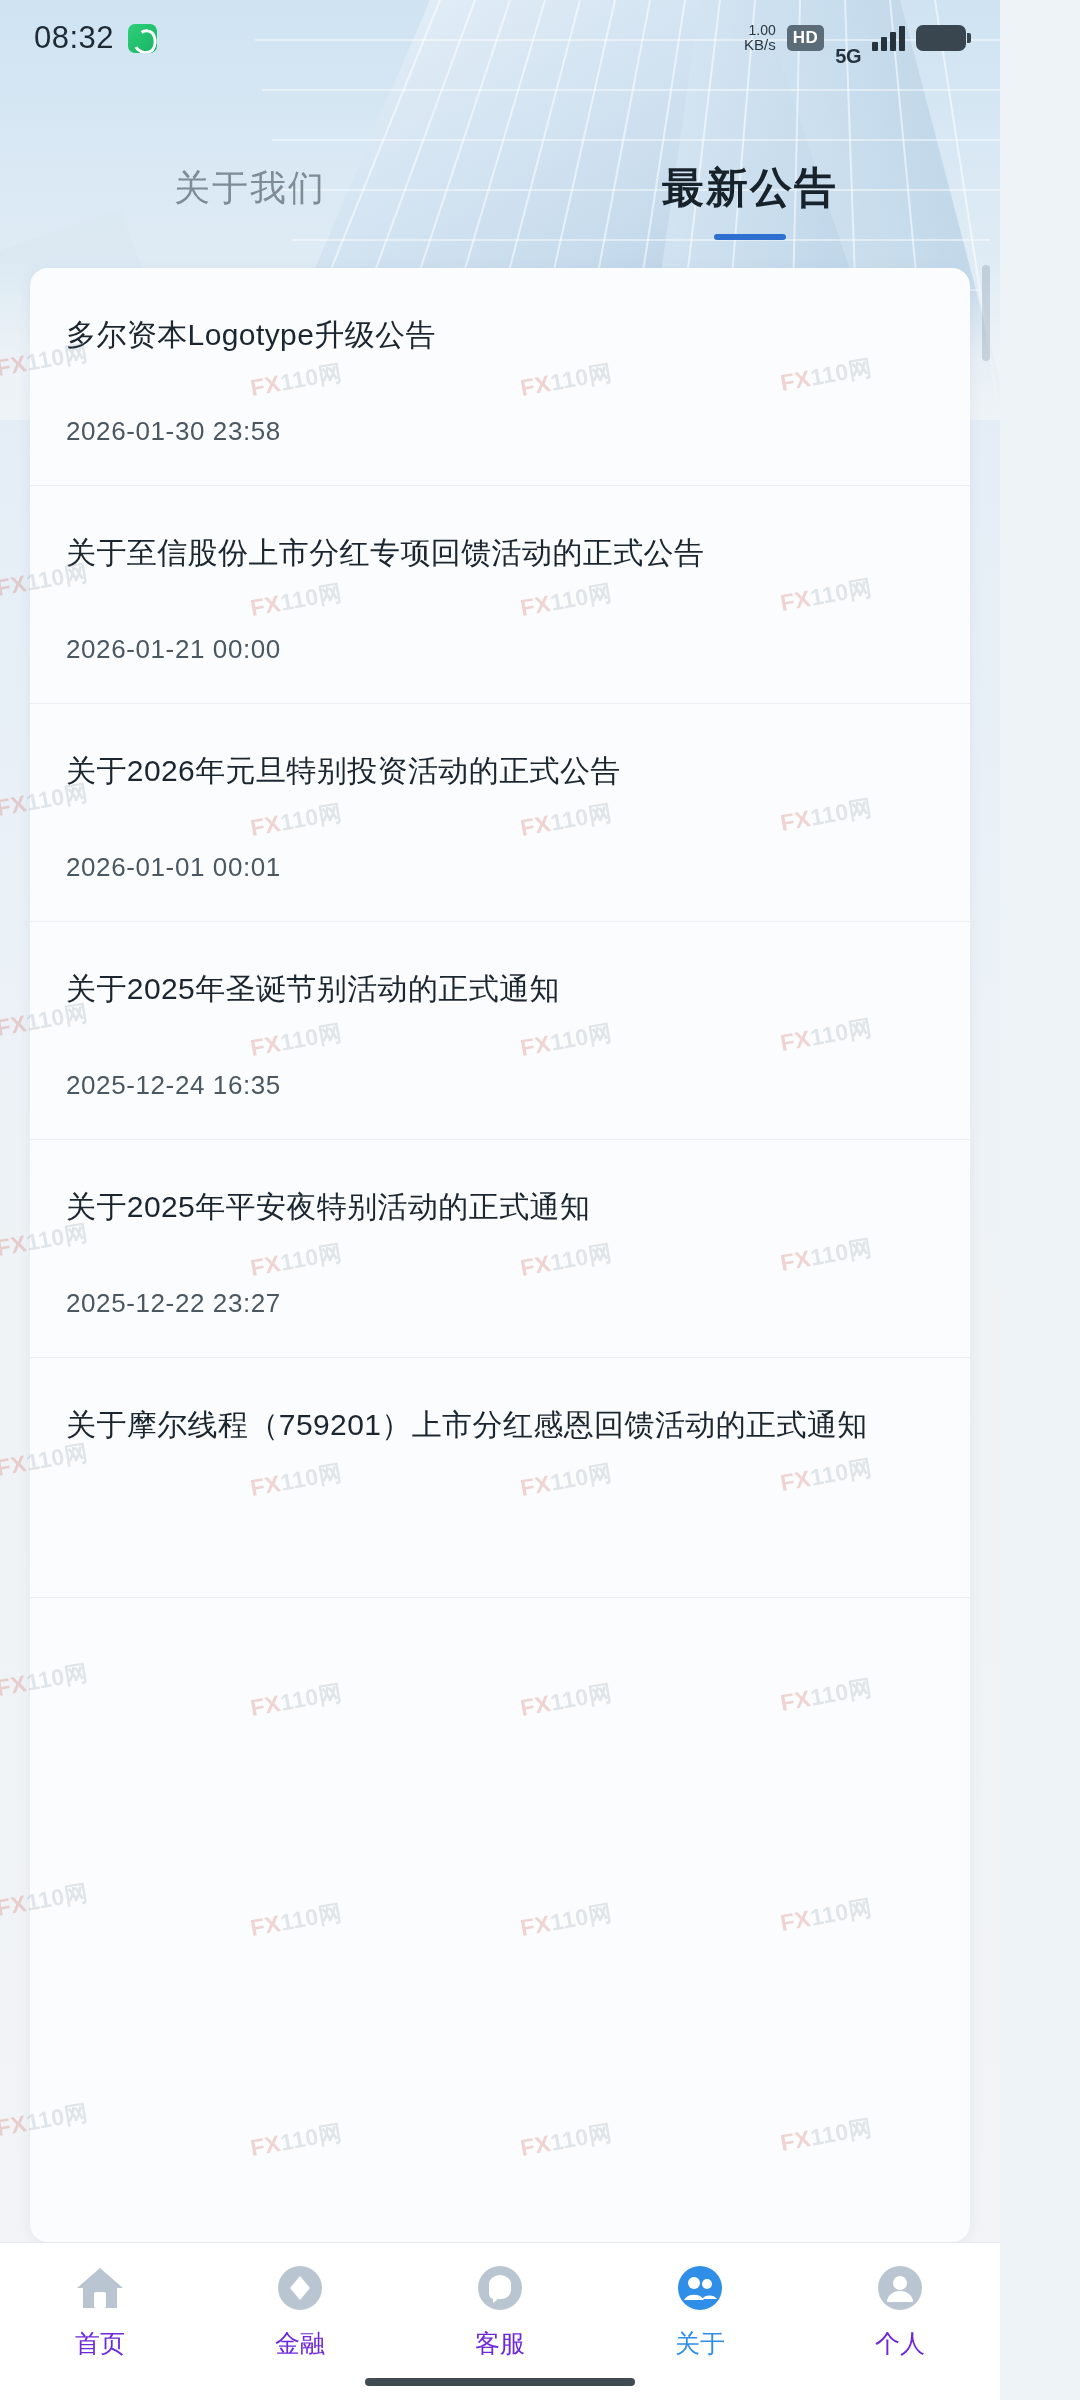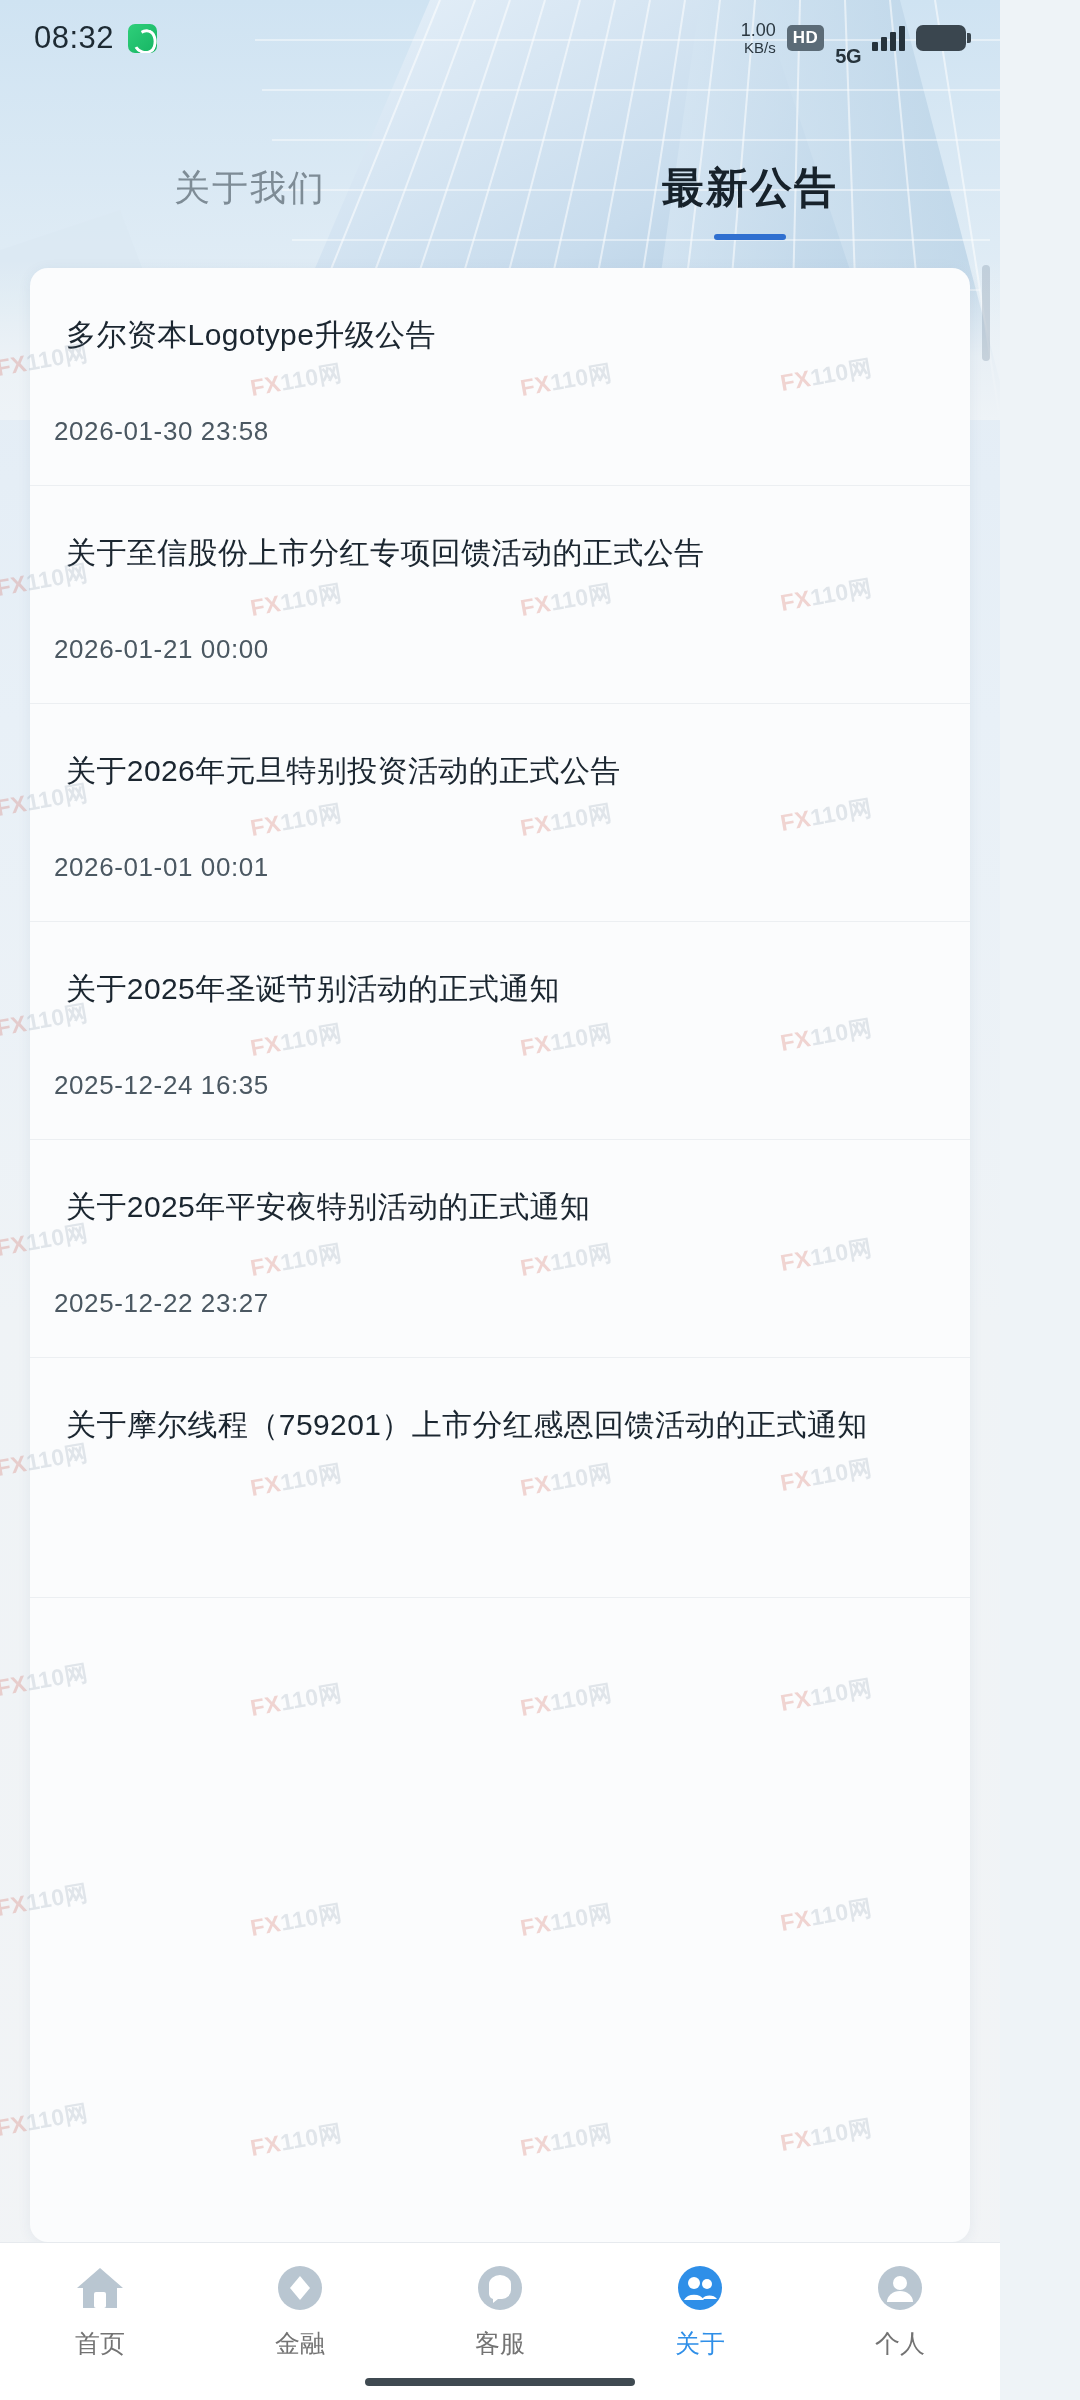--- a/index.html
+++ b/index.html
@@ -74,21 +74,21 @@
     margin-left: auto;
     display: flex;
     align-items: center;
     gap: 11px;
   }
   .net-speed {
     text-align: right;
     line-height: 1.05;
     color: #2a3740;
   }
-  .net-speed .sp-val { font-size: 18px; display: block; }
+  .net-speed .sp-val { font-size: 14px; display: block; }
   .net-speed .sp-unit { font-size: 15px; display: block; }
   .badge-hd {
     font-size: 17px;
     font-weight: bold;
     color: #ffffff;
     background: #5b6b77;
     border-radius: 5px;
     padding: 3px 6px;
     letter-spacing: .5px;
   }
@@ -180,21 +180,21 @@
     min-height: 218px;
   }
   .notice-title {
     font-size: 30px;
     line-height: 1.5;
     color: #1b2630;
     letter-spacing: .4px;
   }
   .notice-date {
     position: absolute;
-    left: 24px;
+    left: 36px;
     bottom: 38px;
     font-size: 26px;
     color: #4b5862;
     letter-spacing: .6px;
   }
   .notice-item.tall { min-height: 240px; }
 
   
   .watermarks {
     position: absolute;
@@ -245,21 +245,21 @@
     gap: 10px;
     padding-bottom: 24px;
   }
   .nav-icon {
     width: 58px; height: 58px;
     display: flex; align-items: center; justify-content: center;
   }
   .nav-icon svg { display: block; }
   .nav-label {
     font-size: 25px;
-    color: #737373;
+    color: #6d28d9;
   }
   .nav-item.active .nav-label { color: #2f8fe8; }
   .home-indicator {
     position: absolute;
     left: 50%;
     transform: translateX(-50%);
     bottom: 14px;
     width: 270px;
     height: 8px;
     border-radius: 4px;

